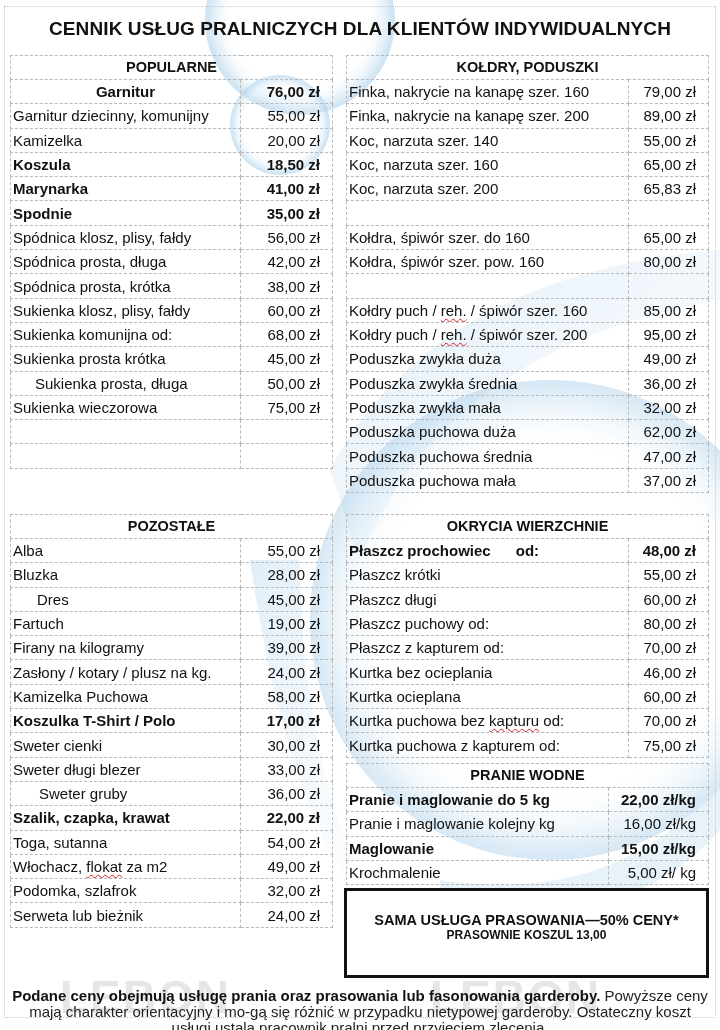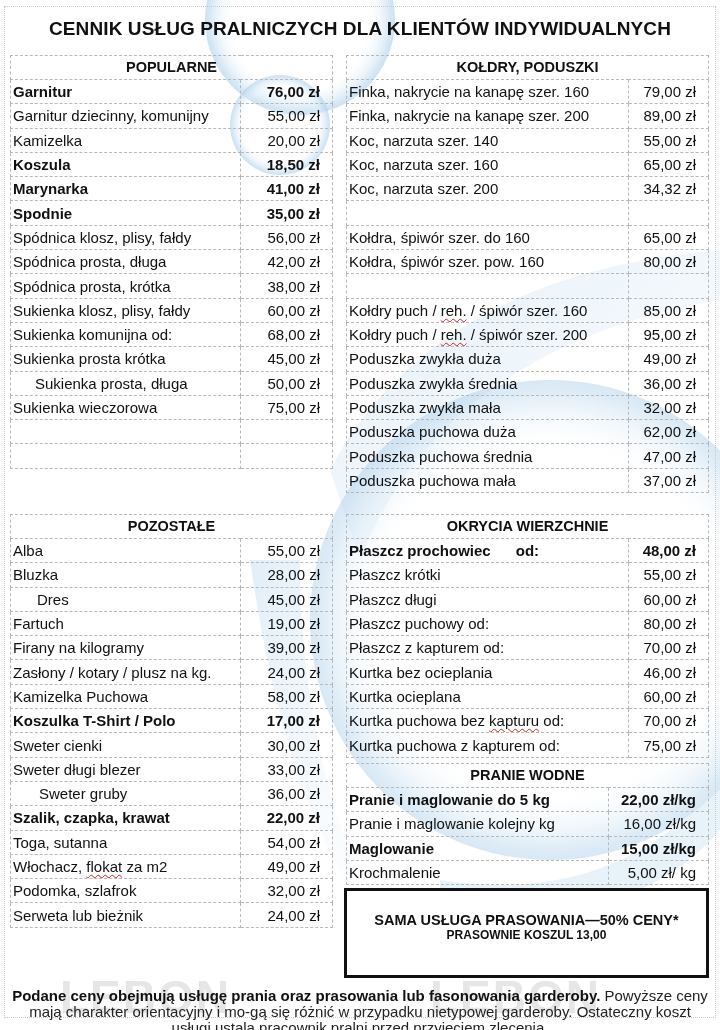--- a/index.html
+++ b/index.html
@@ -73,21 +73,21 @@
 <table class="tbl" id="t-popularne" style="left:10px; top:55px; width:322px;">
   <colgroup>
       <col style="width:230px">
       <col style="width:92px">
     </colgroup>
   <tbody>
       <tr>
         <td colspan="2" class="hdr">POPULARNE</td>
       </tr>
       <tr class="bold">
-        <td style="white-space: pre;">Garnitur</td>
+        <td style="white-space: pre; text-align: center;">Garnitur</td>
         <td class="price">76,00 zł</td>
       </tr>
       <tr>
         <td style="white-space: pre;">Garnitur dziecinny, komunijny</td>
         <td class="price">55,00 zł</td>
       </tr>
       <tr>
         <td style="white-space: pre;">Kamizelka</td>
         <td class="price">20,00 zł</td>
       </tr>
@@ -166,21 +166,21 @@
       <tr>
         <td style="white-space: pre;">Koc, narzuta szer. 140</td>
         <td class="price">55,00 zł</td>
       </tr>
       <tr>
         <td style="white-space: pre;">Koc, narzuta szer. 160</td>
         <td class="price">65,00 zł</td>
       </tr>
       <tr>
         <td style="white-space: pre;">Koc, narzuta szer. 200</td>
-        <td class="price">34,32 zł</td>
+        <td class="price">65,83 zł</td>
       </tr>
       <tr class="empty">
         <td style="white-space: pre;"></td>
         <td class="price"></td>
       </tr>
       <tr>
         <td style="white-space: pre;">Kołdra, śpiwór szer. do 160</td>
         <td class="price">65,00 zł</td>
       </tr>
       <tr>

